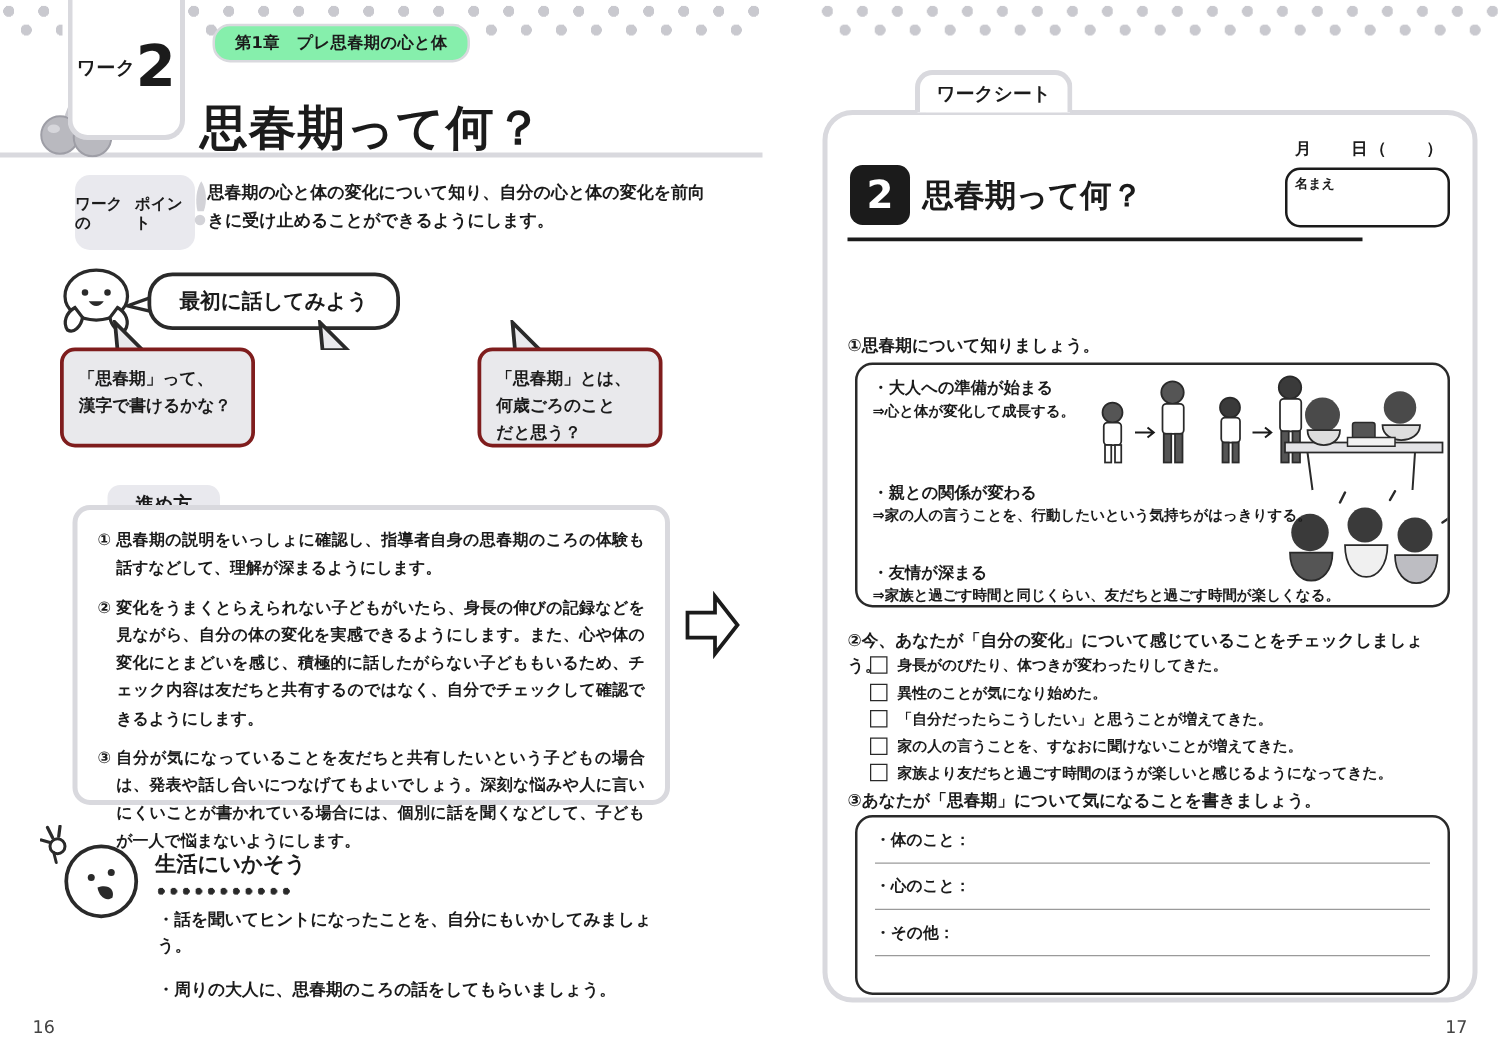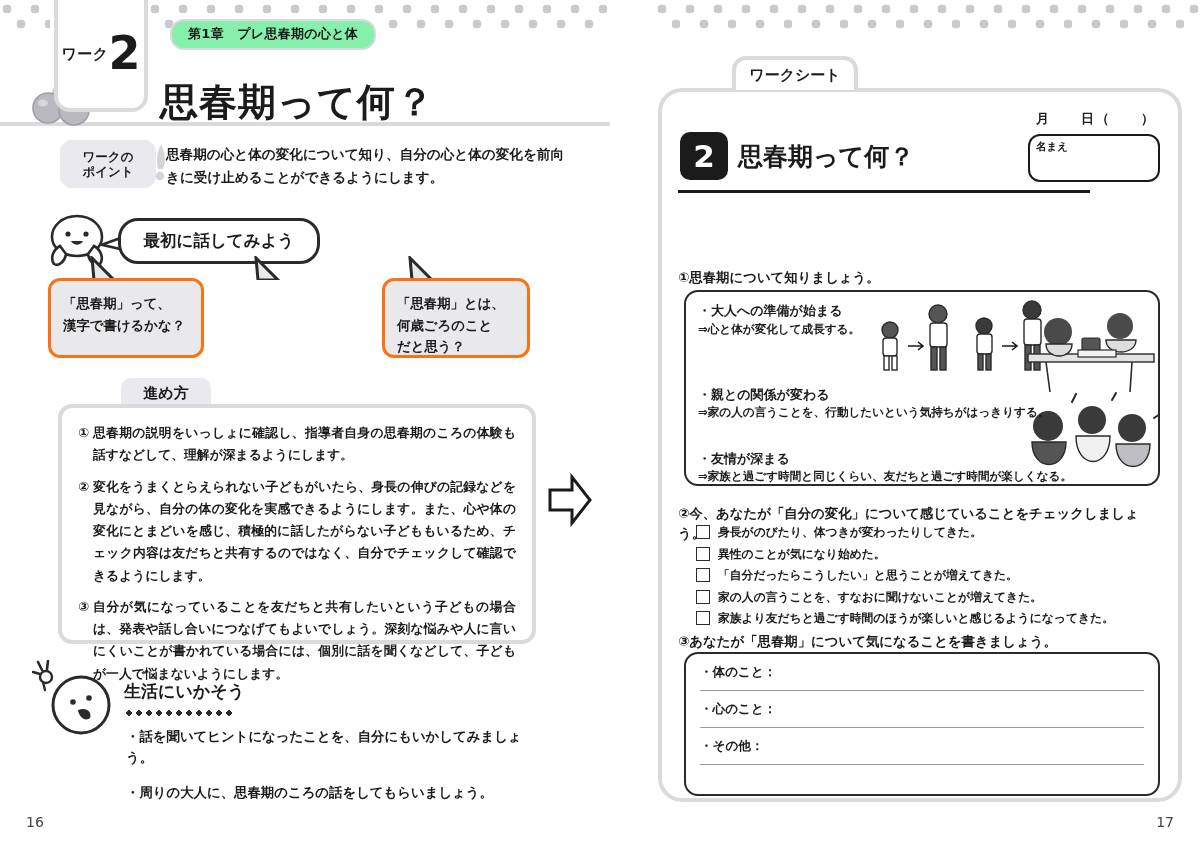--- a/index.html
+++ b/index.html
@@ -46,60 +46,60 @@
     z-index:5;white-space:nowrap;
   }
   .main-title{
     position:absolute;left:160px;top:52px;
     font-size:38px;font-weight:800;letter-spacing:1px;z-index:5;
   }
   .hrule{position:absolute;left:0;top:122px;width:610px;height:4px;background:#d9d9de;}
 
   
   .point-tab{
-    position:absolute;left:60px;top:140px;width:96px;height:48px;
+    position:absolute;left:60px;top:140px;width:96px;height:60px;
     background:#e9e9ee;border-radius:12px;
-    display:flex;flex-direction:column;align-items:center;justify-content:center;
+    display:flex;flex-direction:row;align-items:center;justify-content:center;
     line-height:1.22;font-size:12.5px;font-weight:700;
   }
   .point-mark{position:absolute;left:152px;top:143px;width:18px;height:38px;}
   .point-text{
     position:absolute;left:166px;top:143px;width:400px;
     font-size:13.6px;line-height:1.72;font-weight:600;
   }
 
   
   .mascot-rabbit{position:absolute;left:42px;top:212px;width:70px;height:56px;}
   .talk-head{
     position:absolute;left:118px;top:218px;width:196px;height:40px;
     border:3px solid #2a2a2a;border-radius:20px;background:#fff;
     display:flex;align-items:center;justify-content:center;
     font-size:16.5px;font-weight:700;
   }
   .talk-tail{position:absolute;left:100px;top:232px;width:26px;height:22px;}
 
   .bubble{
-    position:absolute;border:3px solid #f97316;border-radius:12px;background:#e9e9ec;
+    position:absolute;border:3px solid #7f1d1d;border-radius:12px;background:#e9e9ec;
     box-sizing:border-box;padding:12px 12px 10px;
     font-size:13.4px;line-height:1.62;font-weight:600;
   }
   #bubble-0{left:48px;top:278px;width:156px;height:80px;}
   #bubble-1{left:216px;top:278px;width:150px;height:80px;}
   #bubble-2{left:382px;top:278px;width:148px;height:80px;}
   .bub-tail{position:absolute;width:30px;height:24px;}
   #tail-0{left:88px;top:256px;}
   #tail-1{left:252px;top:256px;}
   #tail-2{left:406px;top:256px;}
 
   
   .proc-tab{
-    position:absolute;left:86px;top:378px;width:90px;height:30px;
+    position:absolute;left:86px;top:388px;width:90px;height:30px;
     background:#e9e9ee;border-radius:10px 10px 0 0;
     display:flex;align-items:center;justify-content:center;
-    font-size:15px;font-weight:800;margin-left:35px;
+    font-size:15px;font-weight:800;
   }
   .proc-box{
     position:absolute;left:58px;top:404px;width:478px;height:240px;
     border:4px solid #d9d9de;border-radius:14px;background:#fff;box-sizing:border-box;
     padding:14px 16px 10px;
   }
   .proc-item{
     display:flex;margin-bottom:9px;
     font-size:12.8px;line-height:1.74;font-weight:700;
   }

